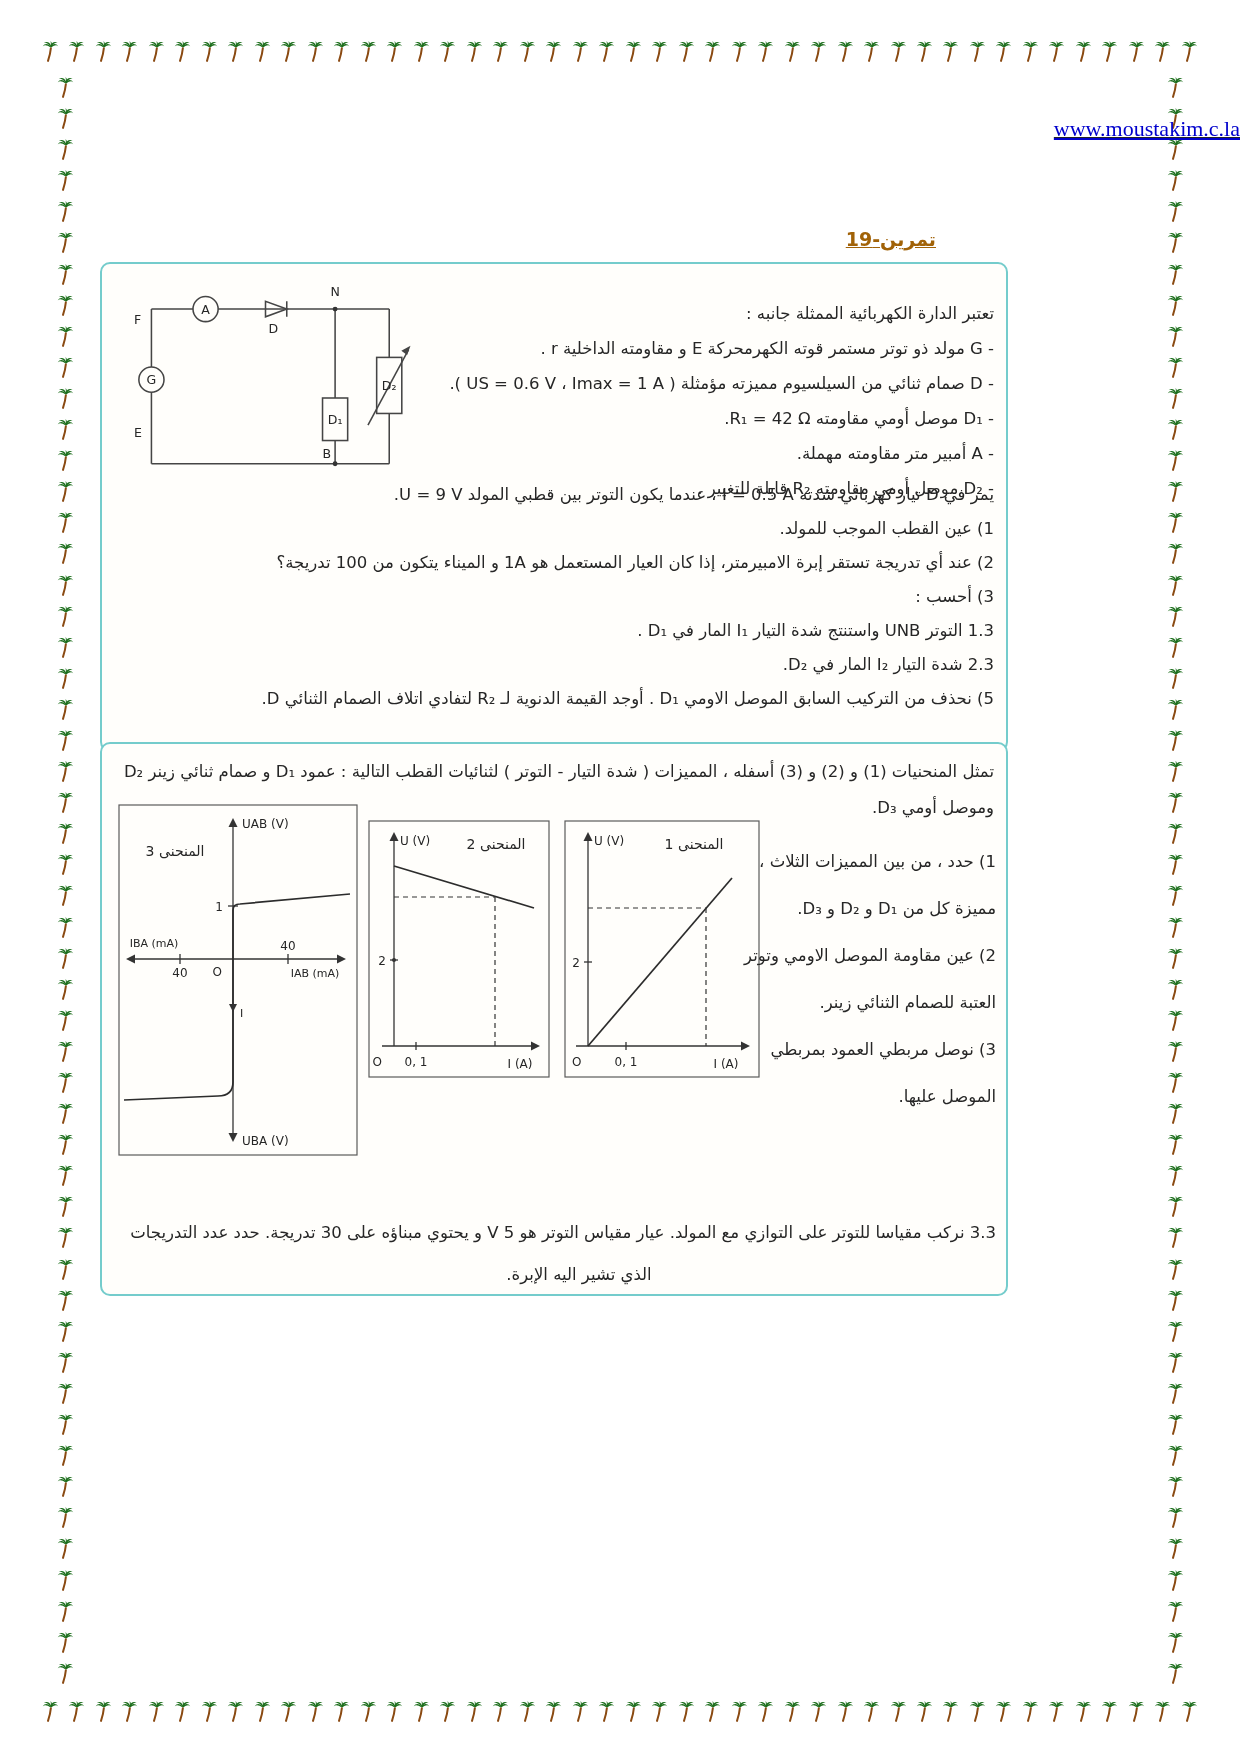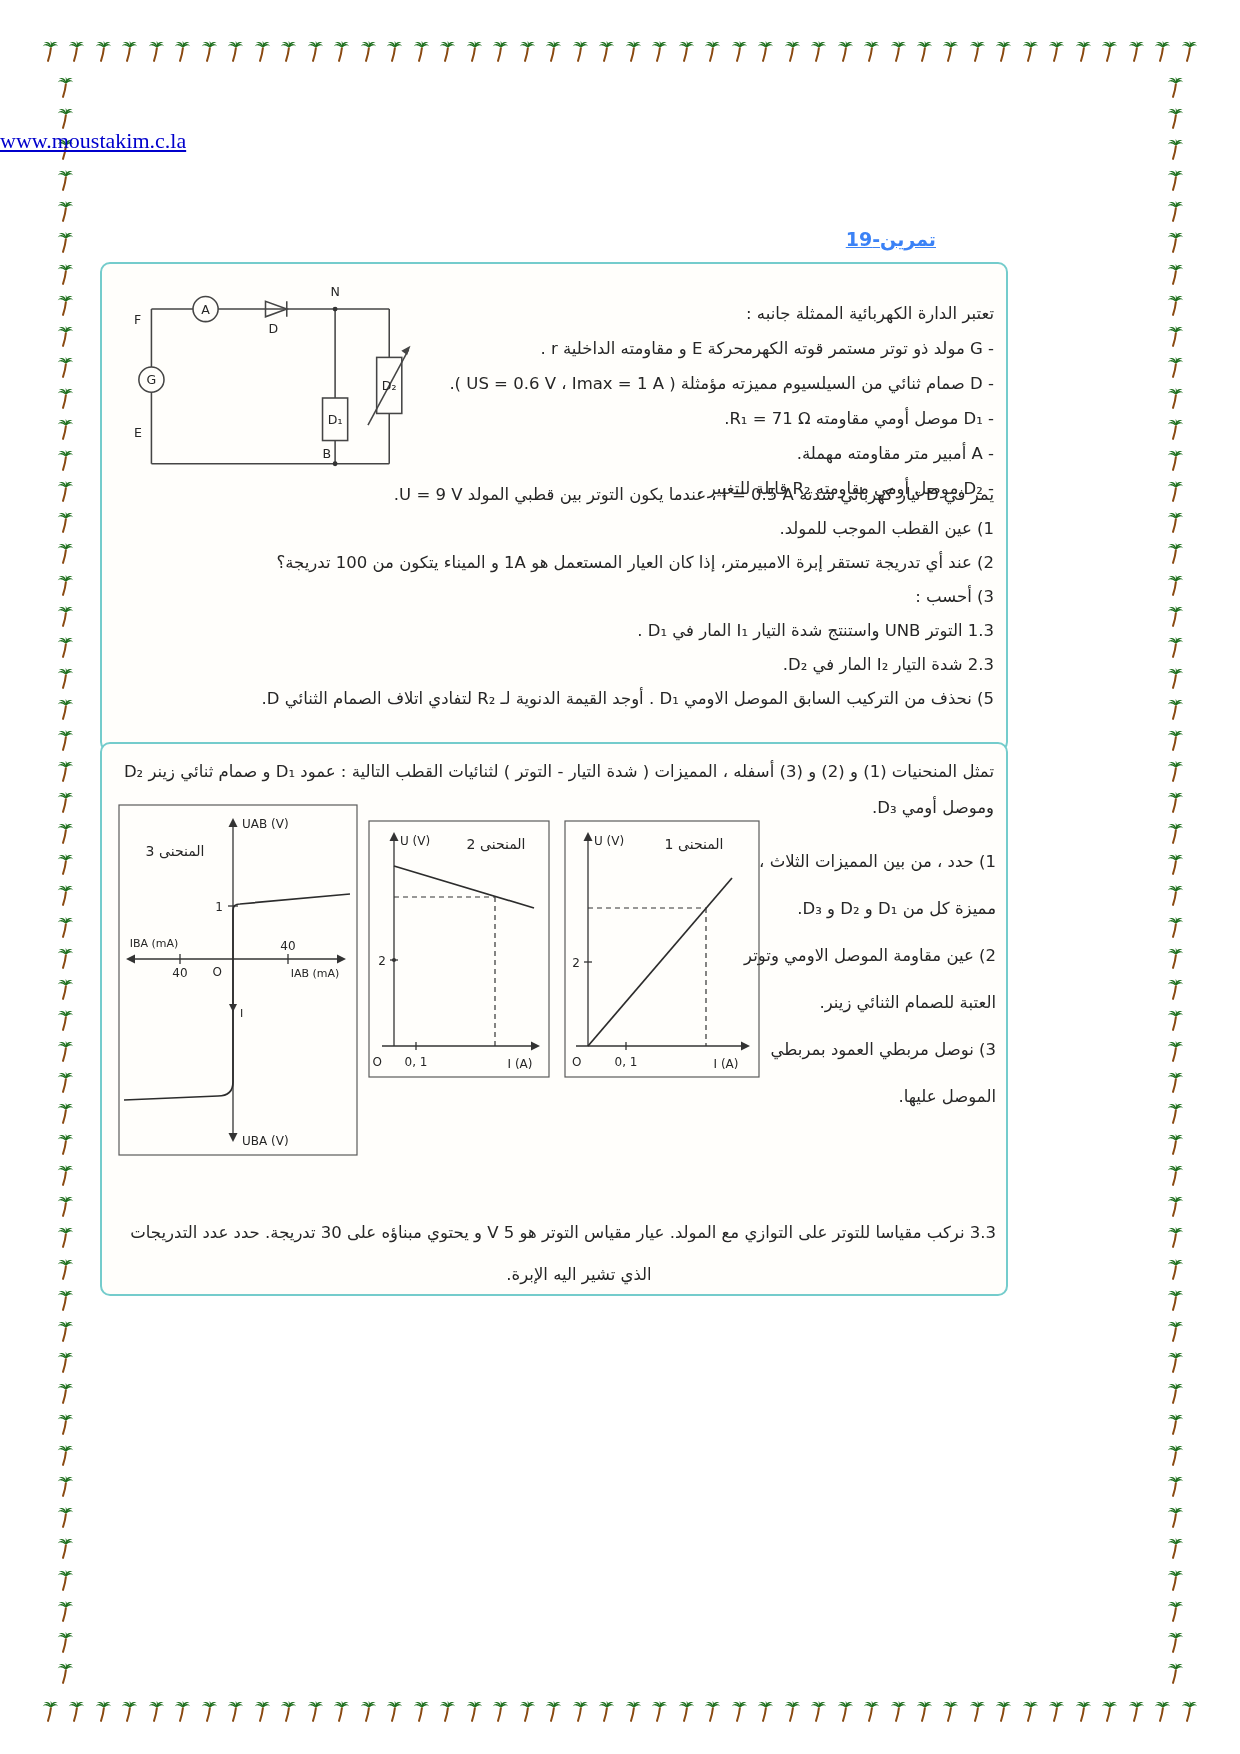--- a/index.html
+++ b/index.html
@@ -14,26 +14,26 @@
   .palm-row { position:absolute; left:42px; right:42px; height:42px;
     display:flex; justify-content:space-between; align-items:center; }
   #palms-top { top:30px; }
   #palms-bottom { bottom:22px; }
   .palm-col { position:absolute; top:76px; bottom:70px; width:30px;
     display:flex; flex-direction:column; justify-content:space-between; align-items:center; }
   #palms-left { left:50px; }
   #palms-right { right:50px; }
   .palm { width:17px; height:22px; flex:0 0 auto; }
 
-  .url-wrap { position:absolute; top:128px; left:0; width:100%; text-align:left; }
+  .url-wrap { position:absolute; top:116px; left:0; width:100%; text-align:right;text-decoration:underline; }
   .url { font-family:"Liberation Serif","DejaVu Serif",serif; font-size:22px;
     color:#0000cc; text-decoration:underline; cursor:pointer; }
 
   .ex-title { position:absolute; left:100px; width:908px; direction:rtl; text-align:right;
-    padding-right:72px; font-size:19px; font-weight:bold; color:#3b82f6; }
+    padding-right:72px; font-size:19px; font-weight:bold; color:#a16207; }
   .ex-title span { text-decoration:underline; }
   #title19 { top:228px; }
   #title20 { top:754px; }
 
   .box { position:absolute; left:100px; width:908px; background:#fffefb;
     border:2px solid #74cccc; border-radius:10px; overflow:hidden; }
   #box19 { top:262px; height:490px; }
   #box20 { top:742px; height:554px; }
 
   .ln { white-space:nowrap; font-size:16.5px; color:#262626; }
@@ -2027,21 +2027,21 @@
         <text x="4" y="43">F</text>
         <text x="4" y="160">E</text>
         <text x="199" y="182">B</text>
       </g>
     </svg>
 
     <div class="col-right">
       <div class="ln">تعتبر الدارة الكهربائية الممثلة جانبه :</div>
       <div class="ln">- G مولد ذو توتر مستمر قوته الكهرمحركة E و مقاومته الداخلية r .</div>
       <div class="ln">- D صمام ثنائي من السيلسيوم مميزته مؤمثلة ( US = 0.6 V ، Imax = 1 A ).</div>
-      <div class="ln">- D₁ موصل أومي مقاومته R₁ = 71 Ω.</div>
+      <div class="ln">- D₁ موصل أومي مقاومته R₁ = 42 Ω.</div>
       <div class="ln">- A أمبير متر مقاومته مهملة.</div>
       <div class="ln">- D₂ موصل أومي مقاومته R₂ قابلة للتغيير .</div>
     </div>
 
     <div class="lower19">
       <div class="ln">يمر في D تيار كهربائي شدته I = 0.5 A ، عندما يكون التوتر بين قطبي المولد U = 9 V.</div>
       <div class="ln">1) عين القطب الموجب للمولد.</div>
       <div class="ln">2) عند أي تدريجة تستقر إبرة الامبيرمتر، إذا كان العيار المستعمل هو 1A و الميناء يتكون من 100 تدريجة؟</div>
       <div class="ln">3) أحسب :</div>
       <div class="ln">1.3 التوتر UNB واستنتج شدة التيار I₁ المار في D₁ .</div>

